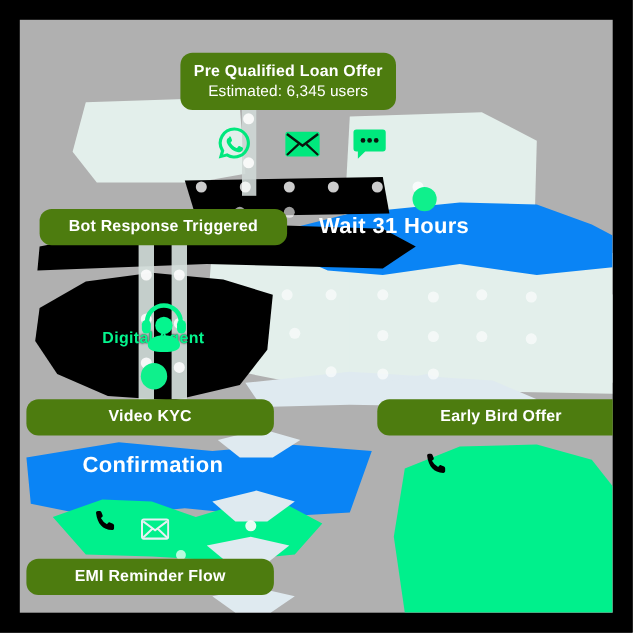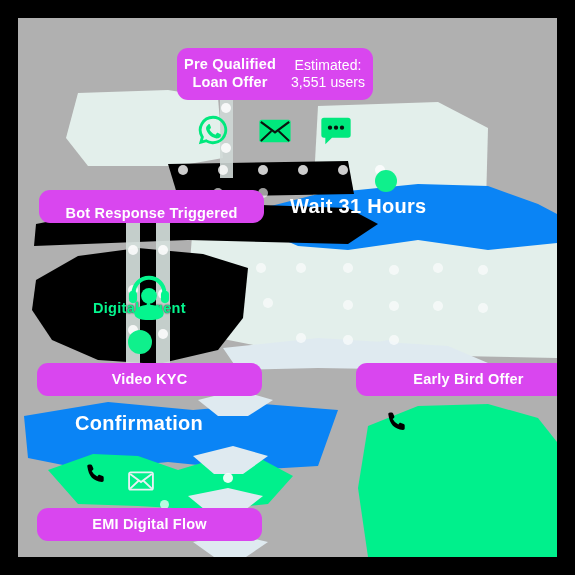--- a/index.html
+++ b/index.html
@@ -3,28 +3,28 @@
 <meta charset="utf-8">
 <style>
   html,body{margin:0;padding:0;background:#000;}
   body{width:575px;height:575px;overflow:hidden;
        font-family:"Liberation Sans","DejaVu Sans",sans-serif;}
   #root{position:relative;width:575px;height:575px;background:#000000;}
   #canvas{position:absolute;left:18px;top:18px;width:539px;height:539px;
           background:#b0b0b0;overflow:hidden;}
   .layer{position:absolute;left:0;top:0;width:539px;height:539px;}
   
-  .pill{position:absolute;background:#d946ef;color:#ffffff;border-radius:11px;
-        display:flex;flex-direction:row;align-items:center;justify-content:center;
-        text-align:center;line-height:1.22;z-index:40;margin-left:13px;}
+  .pill{position:absolute;background:#4d7c0f;color:#ffffff;border-radius:11px;
+        display:flex;flex-direction:column;align-items:center;justify-content:center;
+        text-align:center;line-height:1.22;z-index:40;}
   .pill .l1{font-weight:bold;font-size:14.5px;letter-spacing:.2px;}
   .pill .l2{font-size:14px;letter-spacing:.1px;}
   .pill .single{font-size:14.5px;font-weight:bold;letter-spacing:.2px;}
   #pill-offer{left:146px;top:30px;width:196px;height:52px;}
-  #pill-bot{left:8px;top:172px;width:225px;height:33px;align-items:flex-end;}
+  #pill-bot{left:18px;top:172px;width:225px;height:33px;}
   #pill-kyc{left:6px;top:345px;width:225px;height:33px;}
   #pill-early{left:325px;top:345px;width:225px;height:33px;}
   #pill-emi{left:6px;top:490px;width:225px;height:33px;}
   
   .ftext{position:absolute;color:#ffffff;font-size:20px;font-weight:bold;
          letter-spacing:.3px;z-index:35;white-space:nowrap;}
   #t-wait{left:272px;top:177px;}
   #t-conf{left:57px;top:394px;}
   #t-agent{left:75px;top:282px;color:#05f58e;font-size:14.5px;font-weight:bold;
            text-shadow:0 0 2px #000;}
@@ -176,29 +176,29 @@
     </svg>
   </span>
   <span class="dot wdot" style="left:142px;top:482px;width:9px;height:9px;"></span>
 
   <div class="ftext" id="t-wait">Wait 31 Hours</div>
   <div class="ftext" id="t-conf">Confirmation</div>
   <div class="ftext" id="t-agent">Digital Agent</div>
 
   <div class="pill" id="pill-offer">
     <div class="l1">Pre Qualified Loan Offer</div>
-    <div class="l2">Estimated: 3,551 users</div>
+    <div class="l2">Estimated: 6,345 users</div>
   </div>
   <div class="pill" id="pill-bot">
     <div class="single">Bot Response Triggered</div>
   </div>
   <div class="pill" id="pill-early">
     <div class="single">Early Bird Offer</div>
   </div>
   <div class="pill" id="pill-kyc">
     <div class="single">Video KYC</div>
   </div>
   <div class="pill" id="pill-emi">
-    <div class="single">EMI Digital Flow</div>
+    <div class="single">EMI Reminder Flow</div>
   </div>
 
  </div>
 </div>
 
 </body></html>

